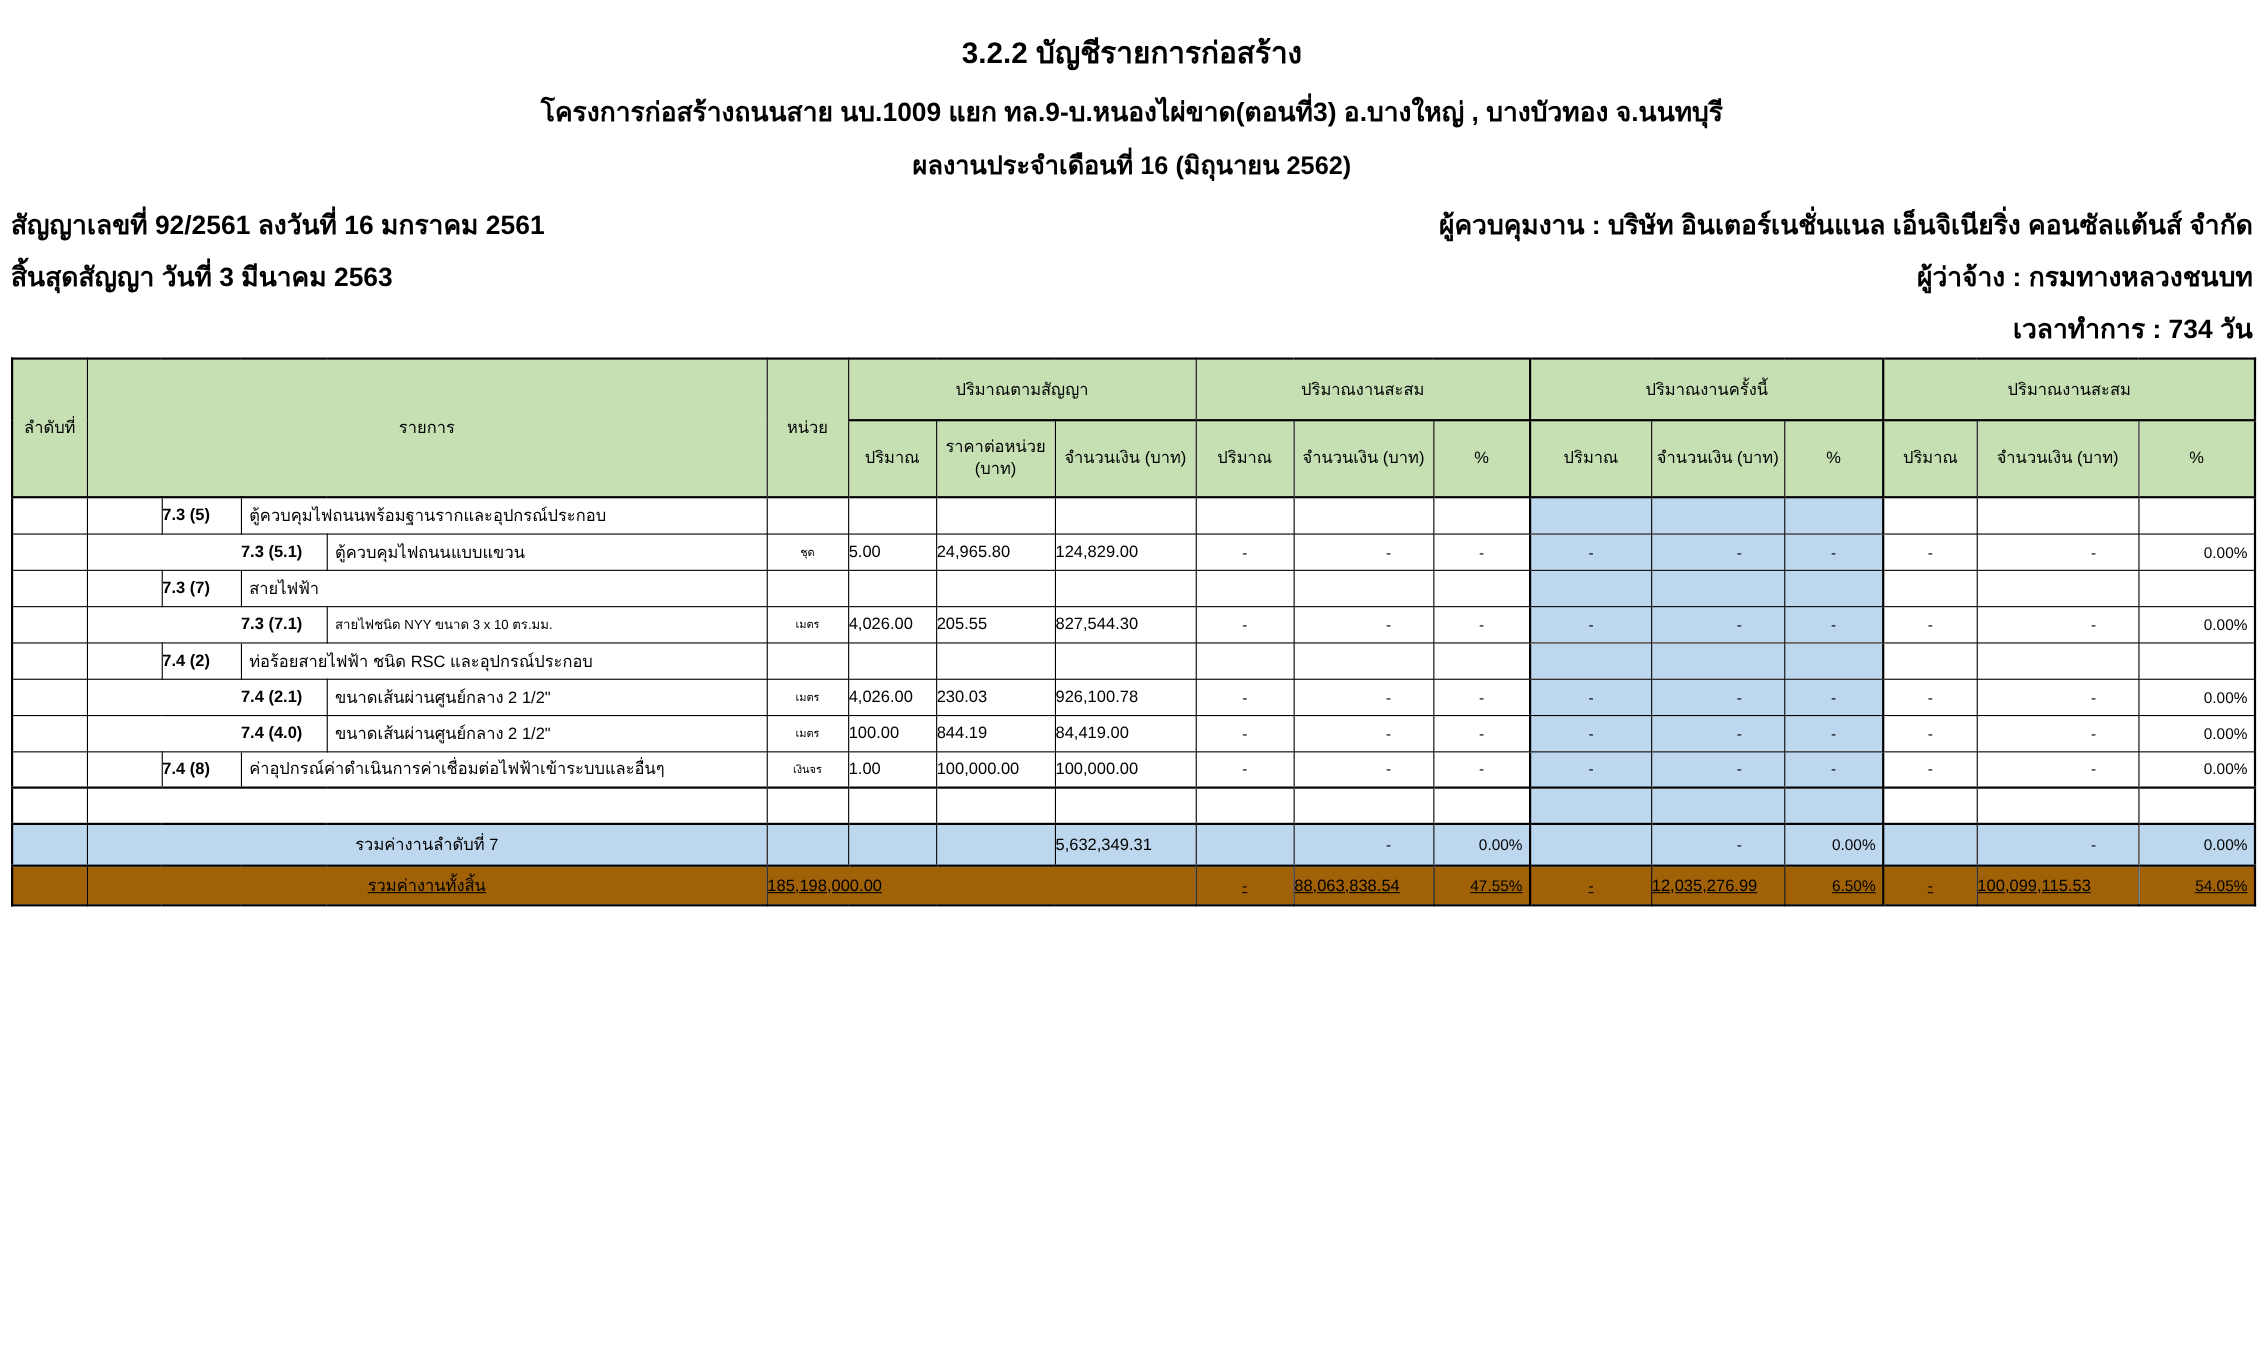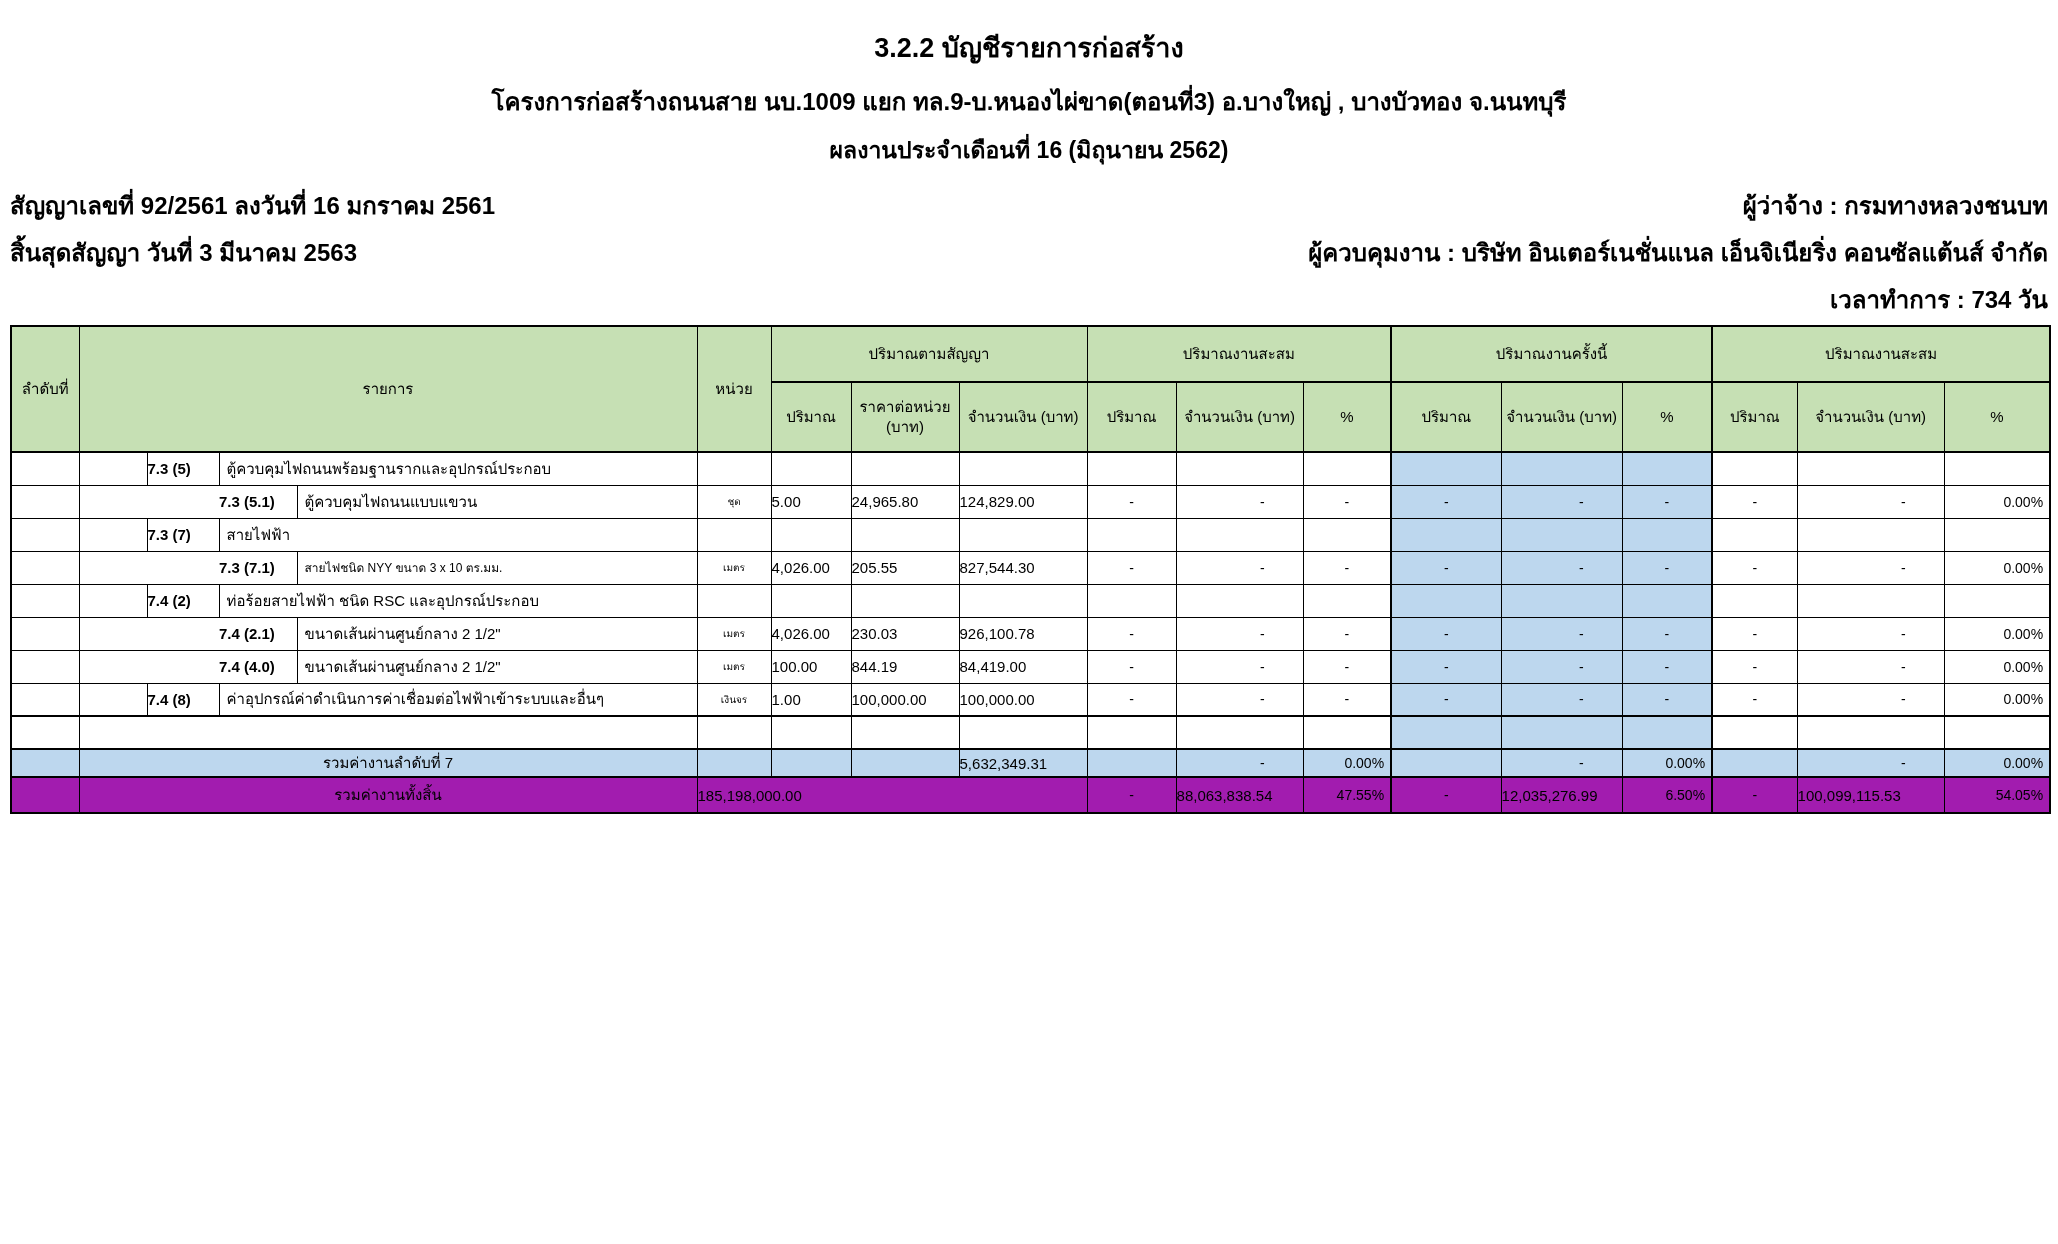--- a/index.html
+++ b/index.html
@@ -16,50 +16,50 @@
     border:2px solid #000;}
   td,th{border:1px solid #000;padding:0;overflow:hidden;white-space:nowrap;
     font-size:15px;font-weight:normal;vertical-align:middle;}
   th{background:#c6e0b4;text-align:center;}
   .hmain{border-bottom-width:2px;}
   .grp{border-bottom-width:2px;}
   .ts th{border-bottom-width:2px;white-space:normal;line-height:1.35;}
   .br2{border-right-width:2px !important;}
   .bb2 td{border-bottom-width:2px;}
   tr.g1{height:56px;} tr.g2{height:70px;}
-  tr.dr{height:33px;} tr.sr{height:28px;} tr.gr{height:36px;}
+  tr.dr{height:33px;} tr.sr{height:38px;} tr.gr{height:36px;}
   .code{text-align:left;font-weight:bold;}
   .desc{text-align:left;padding-left:7px;}
   .small{font-size:12px;}
   .num{text-align:left;padding-right:6px;font-size:15px;}
   .ctr{text-align:center;font-size:14px;}
   .dashA{text-align:right;padding-right:38px;font-size:14px;}
   .pct{text-align:right;padding-right:6px;font-size:14px;}
   .u{font-size:10px;}
   .lbl{text-align:center;font-size:15px;}
   .blue{background:#bdd7ee;}
-  .org{background:#a21caf;}
+  .org{background:#a16207;text-decoration:underline;}
   .noR{border-right:none;}
   .noL{border-left:none;}
 </style>
 </head>
 <body>
 
 <div class="title">3.2.2 บัญชีรายการก่อสร้าง</div>
 <div class="proj">โครงการก่อสร้างถนนสาย นบ.1009 แยก ทล.9-บ.หนองไผ่ขาด(ตอนที่3) อ.บางใหญ่ , บางบัวทอง จ.นนทบุรี</div>
 <div class="period">ผลงานประจำเดือนที่ 16 (มิถุนายน 2562)</div>
 
 <div class="info">
   <div class="l">
     <div>สัญญาเลขที่ 92/2561 ลงวันที่ 16 มกราคม 2561</div>
     <div>สิ้นสุดสัญญา  วันที่ 3 มีนาคม 2563</div>
   </div>
   <div class="r">
+    <div>ผู้ควบคุมงาน : บริษัท อินเตอร์เนชั่นแนล เอ็นจิเนียริ่ง คอนซัลแต้นส์ จำกัด</div>
     <div>ผู้ว่าจ้าง : กรมทางหลวงชนบท</div>
-    <div>ผู้ควบคุมงาน : บริษัท อินเตอร์เนชั่นแนล เอ็นจิเนียริ่ง คอนซัลแต้นส์ จำกัด</div>
     <div>เวลาทำการ : 734 วัน</div>
   </div>
 </div>
 
 <table>
   <colgroup>
     <col style="width:68px">
       <col style="width:68px">
       <col style="width:72px">
       <col style="width:78px">

